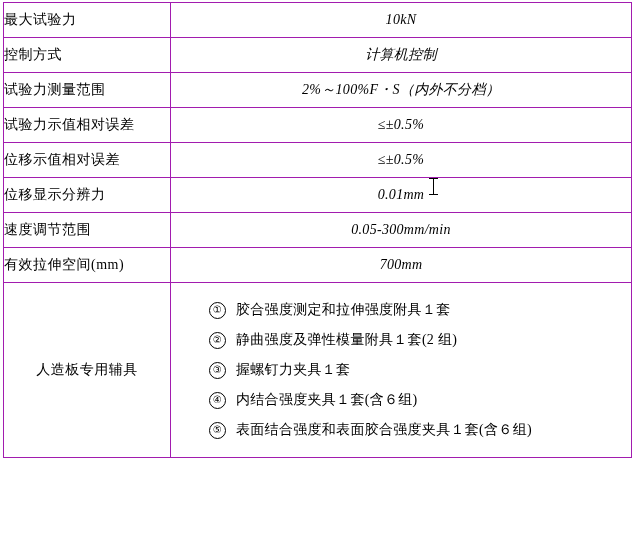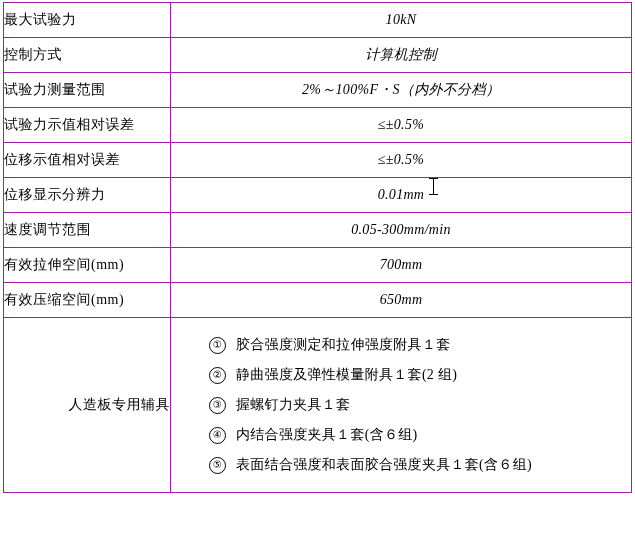--- a/index.html
+++ b/index.html
@@ -50,21 +50,21 @@
     display: inline-block;
     letter-spacing: 0.3px;
   }
   
   td.label-tall {
     width: 166px;
     padding: 0 0 0 8px;
     font-size: 14px;
     letter-spacing: 0.5px;
     vertical-align: middle;
-    text-align: right;
+    text-align: center;
   }
   td.acc-cell {
     padding: 10px 0 12px 0;
     vertical-align: top;
   }
   ul.acc-list {
     list-style: none;
     margin: 12px;
     padding: 0 0 0 26px;
   }
@@ -156,24 +156,20 @@
       <tr>
         <td class="label">速度调节范围</td>
         <td class="value"><span class="val-txt">0.05-300mm/min</span></td>
       </tr>
 
       <tr>
         <td class="label"><span>有效拉伸空间</span><span class="unit-sm">(mm)</span></td>
         <td class="value"><span class="val-txt">700mm</span></td>
       </tr>
 
-      <tr>
-        <td class="label"><span>有效压缩空间</span><span class="unit-sm">(mm)</span></td>
-        <td class="value"><span class="val-txt">650mm</span></td>
-      </tr>
 
 
       <tr>
         <td class="label-tall">人造板专用辅具</td>
         <td class="acc-cell">
           <ul class="acc-list">
             <li><span class="num-circle">①</span><span>胶合强度测定和拉伸强度附具１套</span></li>
             <li><span class="num-circle">②</span><span>静曲强度及弹性模量附具１套(2 组)</span></li>
             <li><span class="num-circle">③</span><span>握螺钉力夹具１套</span></li>
             <li><span class="num-circle">④</span><span>内结合强度夹具１套(含６组)</span></li>

